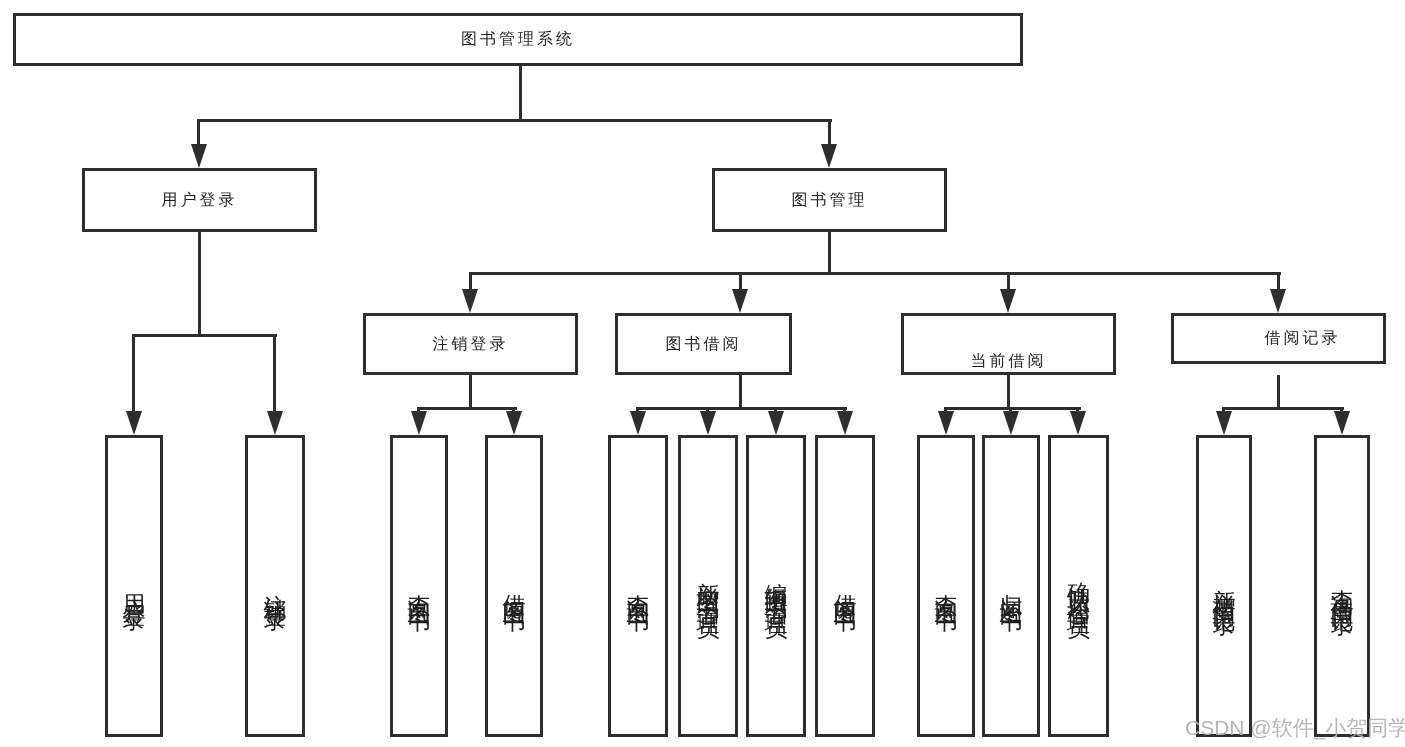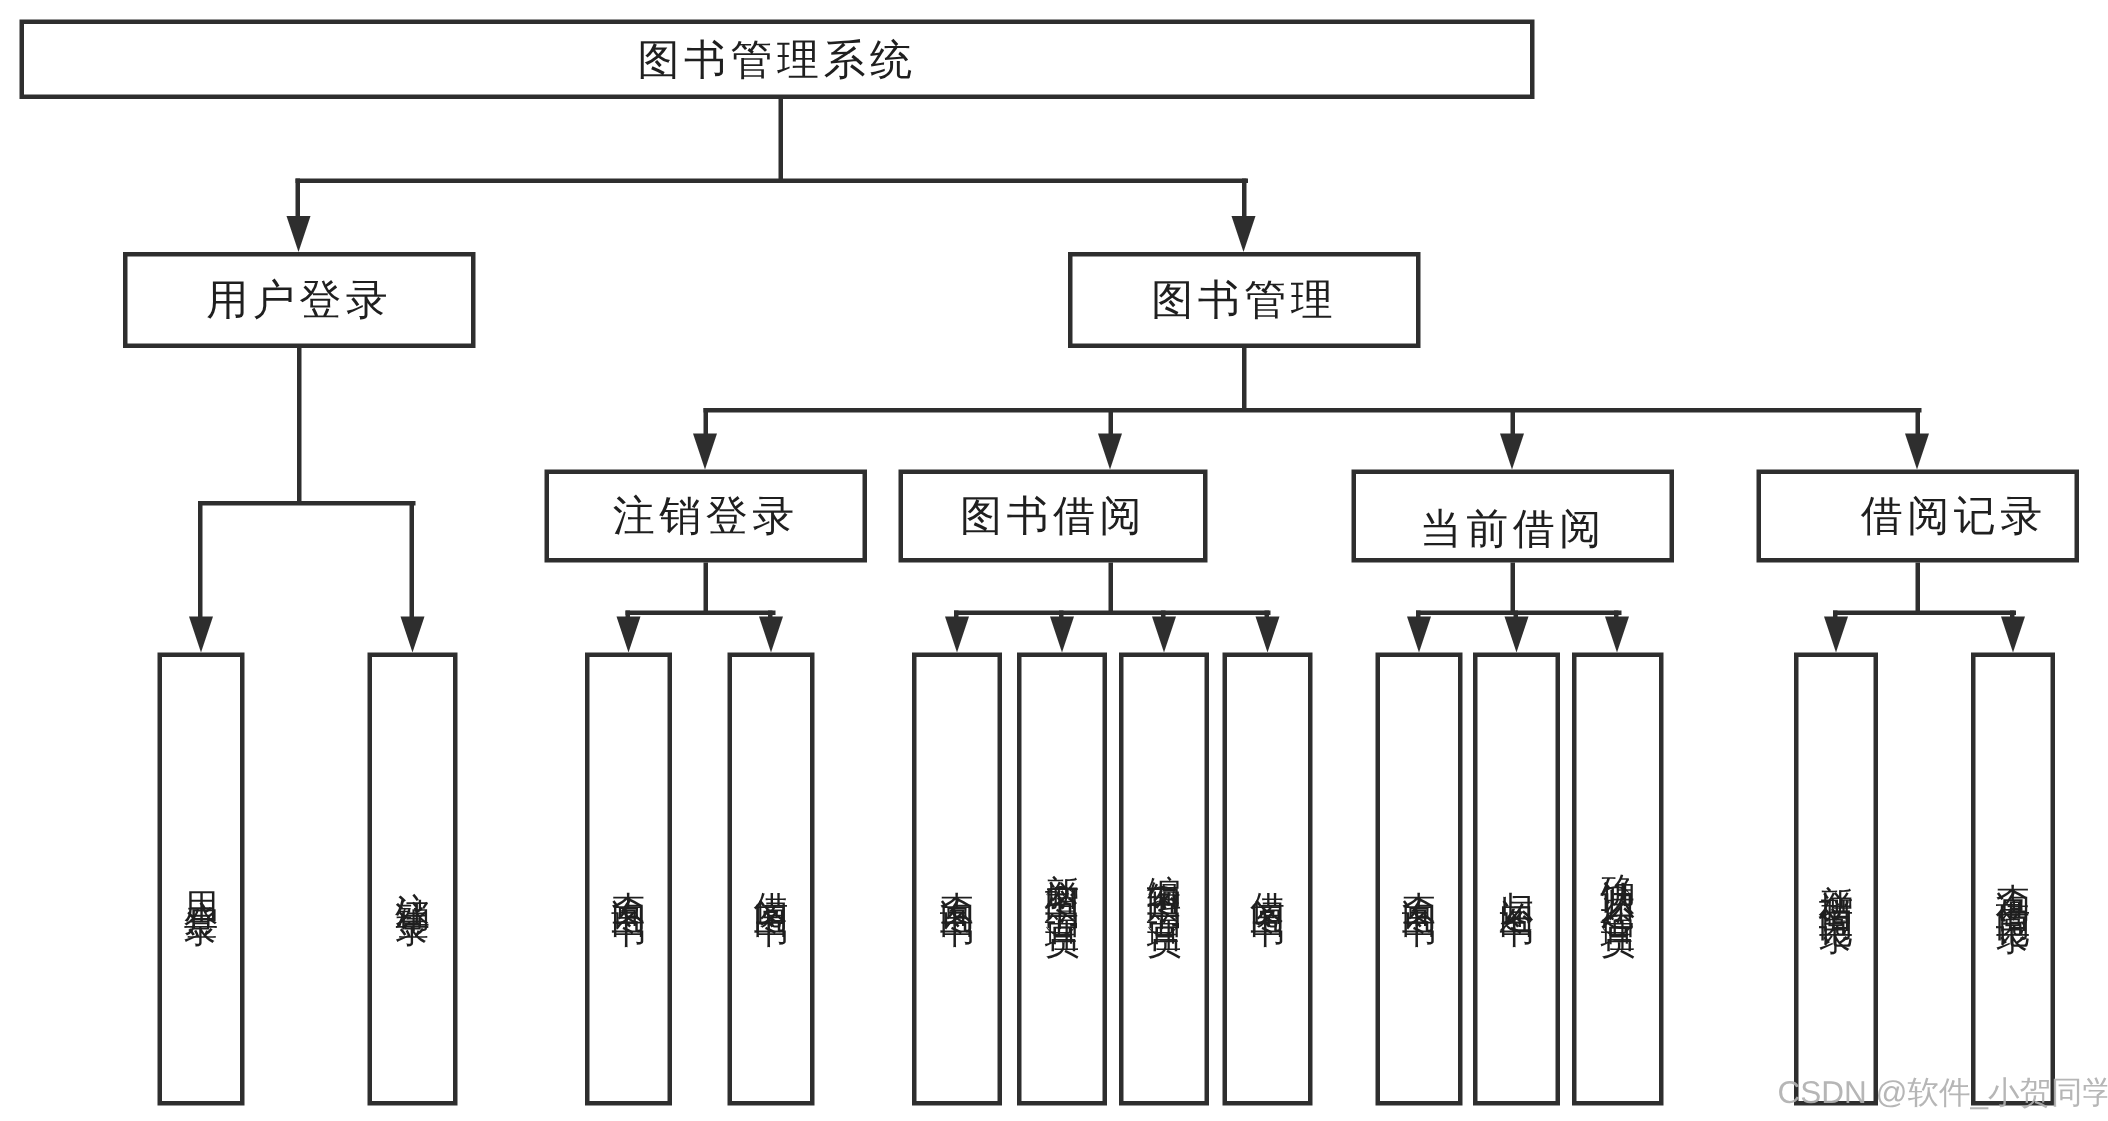--- a/index.html
+++ b/index.html
@@ -9,21 +9,21 @@
     --wm:#b0b0b0;
   }
   html,body{margin:0;padding:0;background:var(--bg);}
   #canvas{
     position:relative;width:1405px;height:747px;background:var(--bg);
     font-family:"Liberation Sans",sans-serif;color:var(--text);overflow:hidden;
   }
   .box{
     position:absolute;box-sizing:border-box;border:3px solid var(--line);
     background:var(--bg);display:flex;align-items:center;justify-content:center;
-    font-size:28px;letter-spacing:3px;color:var(--text);white-space:nowrap;
+    font-size:16px;letter-spacing:3px;color:var(--text);white-space:nowrap;
   }
   .vbox{
     writing-mode:vertical-rl;text-orientation:mixed;
     font-size:23px;letter-spacing:5px;line-height:1;white-space:normal;
   }
   .seg{position:absolute;background:var(--line);}
   .arrow{
     position:absolute;width:0;height:0;
     border-left:8px solid transparent;border-right:8px solid transparent;
     border-top:24px solid var(--line);
@@ -71,27 +71,27 @@
   <div class="seg" style="left:739px;top:272px;width:3px;height:20px;"></div>
   <div class="arrow" style="left:732px;top:289px;"></div>
   <div class="seg" style="left:1007px;top:272px;width:3px;height:20px;"></div>
   <div class="arrow" style="left:1000px;top:289px;"></div>
   <div class="seg" style="left:1277px;top:272px;width:3px;height:20px;"></div>
   <div class="arrow" style="left:1270px;top:289px;"></div>
 
   <div class="box" style="left:363px;top:313px;width:215px;height:62px;">
     <span>注销登录</span>
   </div>
-  <div class="box" style="left:599px;top:313px;width:206px;height:62px;">
+  <div class="box" style="left:615px;top:313px;width:177px;height:62px;">
     <span>图书借阅</span>
   </div>
   <div class="box" style="left:901px;top:313px;width:215px;height:62px;align-items:flex-end;">
     <span>当前借阅</span>
   </div>
-  <div class="box" style="left:1171px;top:313px;width:215px;height:62px;padding-left:48px;">
+  <div class="box" style="left:1171px;top:313px;width:215px;height:51px;padding-left:48px;">
     <span>借阅记录</span>
   </div>
 
   <div class="seg" style="left:469px;top:375px;width:3px;height:34px;"></div>
   <div class="seg" style="left:417px;top:407px;width:100px;height:3px;"></div>
   <div class="seg" style="left:417px;top:407px;width:3px;height:8px;"></div>
   <div class="arrow" style="left:411px;top:411px;"></div>
   <div class="seg" style="left:512px;top:407px;width:3px;height:8px;"></div>
   <div class="arrow" style="left:506px;top:411px;"></div>
 

